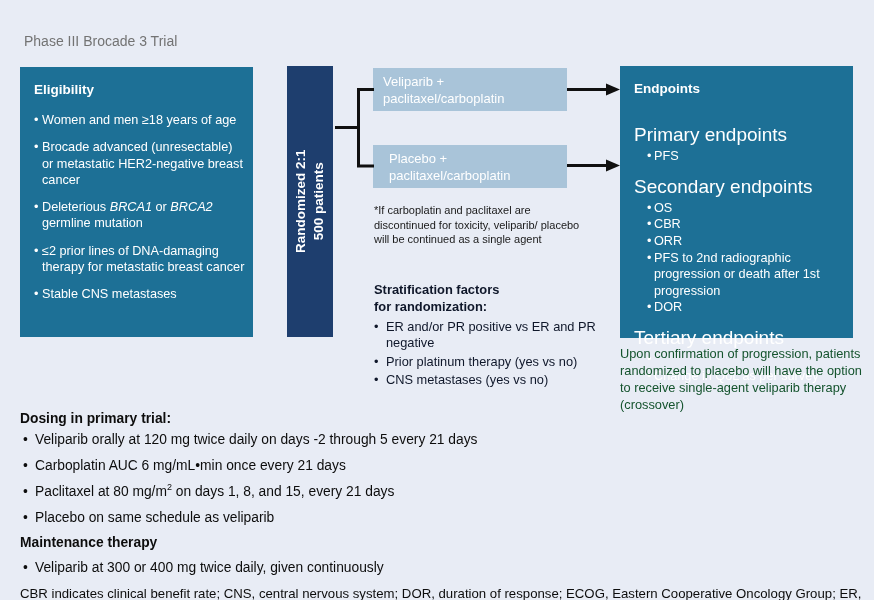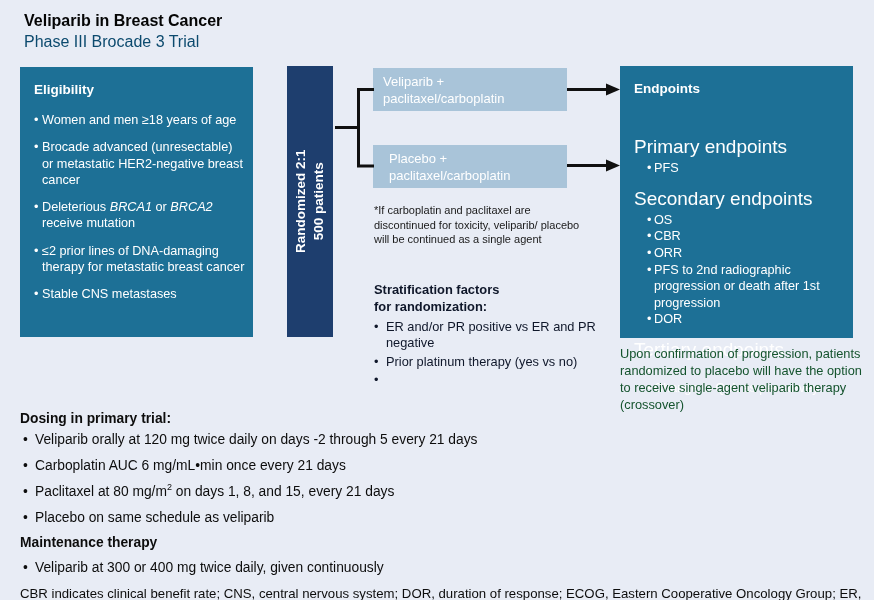--- a/index.html
+++ b/index.html
@@ -1,20 +1,20 @@
 <!DOCTYPE html>
 <html><head>
 <meta charset="utf-8">
 <style>
   html,body{margin:0;padding:0;background:#e8ecf5;}
   .canvas{position:relative;width:874px;height:600px;background:#e8ecf5;overflow:hidden;
           font-family:"Liberation Sans",sans-serif;color:#111;}
 
   .title{position:absolute;left:24px;top:12px;font-size:16px;font-weight:bold;color:#050505;}
-  .subtitle{position:absolute;left:24px;top:33px;font-size:16px;color:#0c4a6e;}
+  .subtitle{position:absolute;left:24px;top:33px;font-size:14px;color:#737373;}
 
   
   .teal{background:#1d7096;color:#fff;box-sizing:border-box;}
   .elig{position:absolute;left:20px;top:67px;width:233px;height:270px;padding:15px 6px 0 14px;}
   .box-h{font-weight:bold;font-size:13.5px;}
   .elig .box-h{margin-bottom:15px;}
   .b-item{display:flex;font-size:12.7px;line-height:1.28;}
   .elig .b-item{margin-bottom:11px;}
   .elig .blt{width:8px;flex:none;}
   .blt{flex:none;}
@@ -34,21 +34,21 @@
 
   
   .note{position:absolute;left:374px;top:203px;width:208px;font-size:11px;line-height:1.33;color:#1a1a1a;}
   .strat{position:absolute;left:374px;top:282px;width:224px;color:#0f172a;}
   .strat-h{font-weight:bold;font-size:12.9px;line-height:1.3;white-space:pre-line;margin-bottom:3px;}
   .strat .b-item{font-size:12.8px;line-height:1.3;margin-bottom:2px;}
   .strat .blt{width:12px;}
 
   
   .endp{position:absolute;left:620px;top:66px;width:233px;height:272px;padding:15px 8px 0 14px;}
-  .endp .box-h{margin-bottom:40px;}
+  .endp .box-h{margin-bottom:28px;}
   .endp-sec{margin-bottom:11px;}
   .endp-label{font-size:19px;margin-bottom:2px;}
   .endp .b-item{margin-left:13px;font-size:12.7px;line-height:1.31;}
   .endp .blt{width:7px;}
   .cross-note{position:absolute;left:620px;top:345px;width:245px;font-size:12.8px;line-height:1.33;color:#14532d;}
 
   
   .bottom{position:absolute;left:20px;top:411px;width:842px;color:#0d0d0d;}
   .bottom-h{font-weight:bold;font-size:13.8px;margin-bottom:5px;}
   .d-item{display:flex;font-size:13.8px;line-height:1.3;margin-bottom:8px;}
@@ -57,36 +57,35 @@
   .maint-h{font-weight:bold;font-size:13.8px;margin:0 0 9px;}
   .foot{font-size:13.2px;line-height:1.42;margin-top:2px;}
 
   .wires{position:absolute;left:0;top:0;pointer-events:none;}
 </style>
 </head>
 <body>
 
 <div class="canvas">
 
-  <div class="title">Veliparib in Breast Cancer</div>
   <div class="subtitle">Phase III Brocade 3 Trial</div>
 
   <div class="teal elig">
     <div class="box-h">Eligibility</div>
     <div class="b-item">
       <span class="blt">•</span>
       <span>Women and men ≥18 years of age</span>
     </div>
     <div class="b-item">
       <span class="blt">•</span>
       <span>Brocade advanced (unresectable) or metastatic HER2-negative breast cancer</span>
     </div>
     <div class="b-item">
       <span class="blt">•</span>
-      <span><span>Deleterious </span><i>BRCA1</i><span> or </span><i>BRCA2</i><span> receive mutation</span></span>
+      <span><span>Deleterious </span><i>BRCA1</i><span> or </span><i>BRCA2</i><span> germline mutation</span></span>
     </div>
     <div class="b-item">
       <span class="blt">•</span>
       <span>≤2 prior lines of DNA-damaging therapy for metastatic breast cancer</span>
     </div>
     <div class="b-item">
       <span class="blt">•</span>
       <span>Stable CNS metastases</span>
     </div>
   </div>
@@ -123,20 +122,21 @@
     <div class="b-item">
       <span class="blt">•</span>
       <span>ER and/or PR positive vs ER and PR negative</span>
     </div>
     <div class="b-item">
       <span class="blt">•</span>
       <span>Prior platinum therapy (yes vs no)</span>
     </div>
     <div class="b-item">
       <span class="blt">•</span>
+      <span>CNS metastases (yes vs no)</span>
     </div>
   </div>
 
   <div class="teal endp">
     <div class="box-h">Endpoints</div>
 
     <div class="endp-sec">
       <div class="endp-label">Primary endpoints</div>
       <div class="b-item">
         <span class="blt">•</span>

